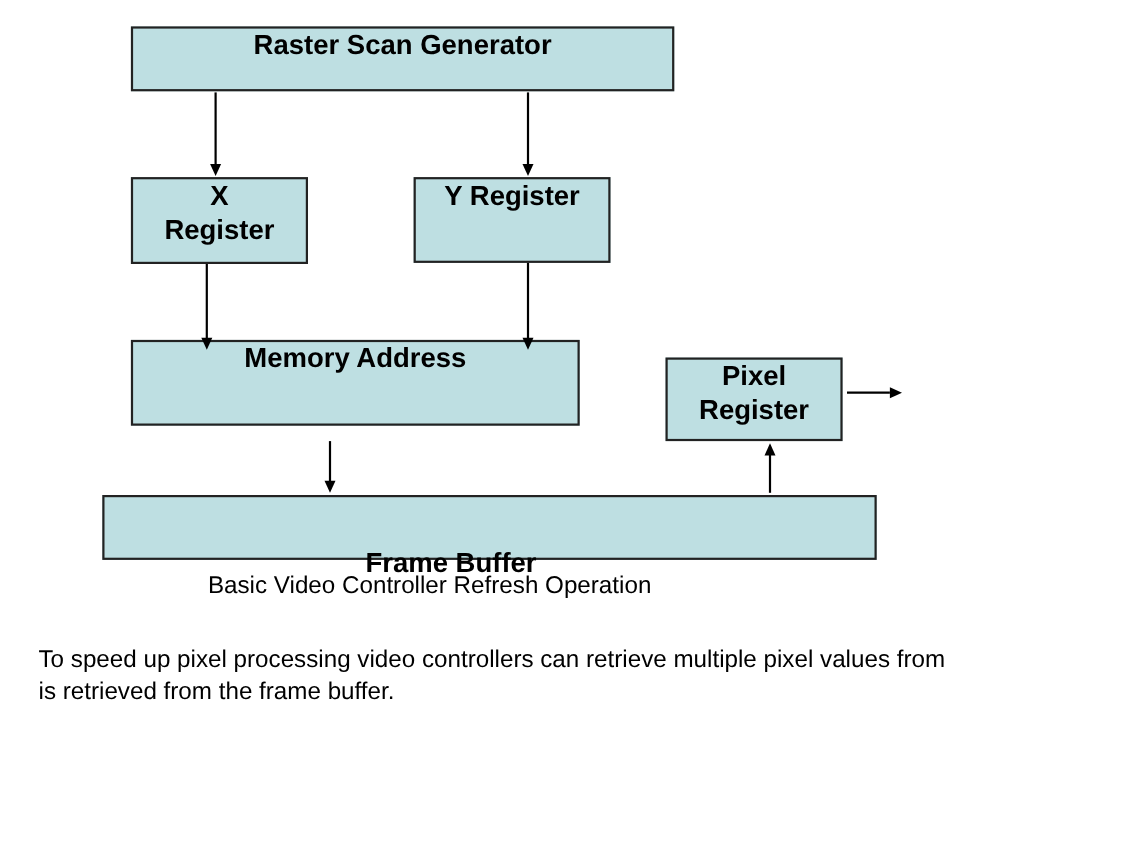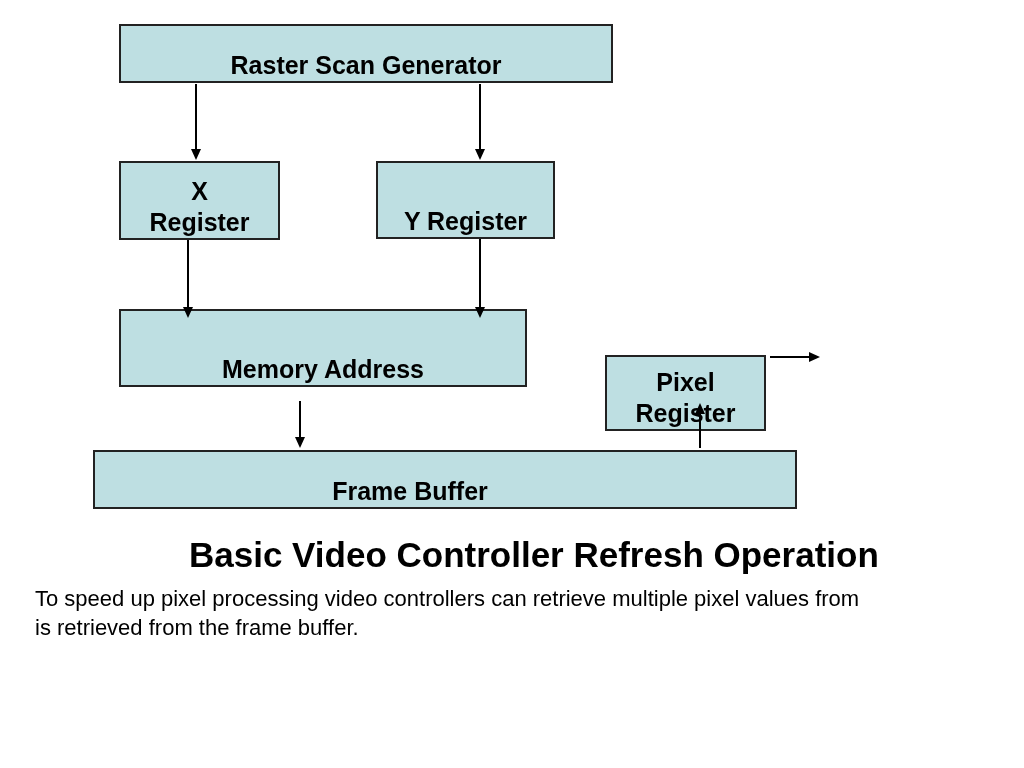--- a/index.html
+++ b/index.html
@@ -20,32 +20,32 @@
     inset: 0;
   }
   .box {
     position: absolute;
     background: var(--c-box-fill, #bedfe2);
     border: 2px solid var(--c-box-border, #222222);
     box-sizing: border-box;
     display: flex;
     flex-direction: column;
     align-items: center;
-    justify-content: flex-end;
+    justify-content: flex-start;
     font-weight: 700;
     font-size: 25px;
     line-height: 31px;
     text-align: center;
     white-space: nowrap;
   }
   #box-rsg        { left: 119px; top: 24px;  width: 494px; height: 59px; }
   #box-xreg       { left: 119px; top: 161px; width: 161px; height: 79px; }
   #box-yreg       { left: 376px; top: 161px; width: 179px; height: 78px; }
   #box-mem        { left: 119px; top: 309px; width: 408px; height: 78px; }
-  #box-pix        { left: 605px; top: 325px; width: 161px; height: 76px; margin-top: 30px; }
+  #box-pix        { left: 605px; top: 325px; width: 161px; height: 76px; }
   #box-fb         { left: 93px;  top: 450px; width: 704px; height: 59px; }
   #box-fb .label-line { transform: translateX(-35px); margin-top: 45px; }
 
   .arrow-layer {
     position: absolute;
     left: 0; top: 0;
     width: 1024px;
     height: 768px;
     pointer-events: none;
   }
@@ -56,23 +56,23 @@
     position: absolute;
     left: 853px;
     top: 364px;
     font-size: 27px;
     letter-spacing: 1px;
     white-space: nowrap;
   }
   .caption {
     position: absolute;
     left: 189px;
-    top: 535px;
-    font-size: 35px;
-    font-weight: 700;
+    top: 519px;
+    font-size: 22px;
+    font-weight: 400;
     white-space: nowrap;
   }
   .paragraph {
     position: absolute;
     left: 35px;
     top: 584px;
     font-size: 22px;
   }
   .paragraph .pline {
     line-height: 29px;

